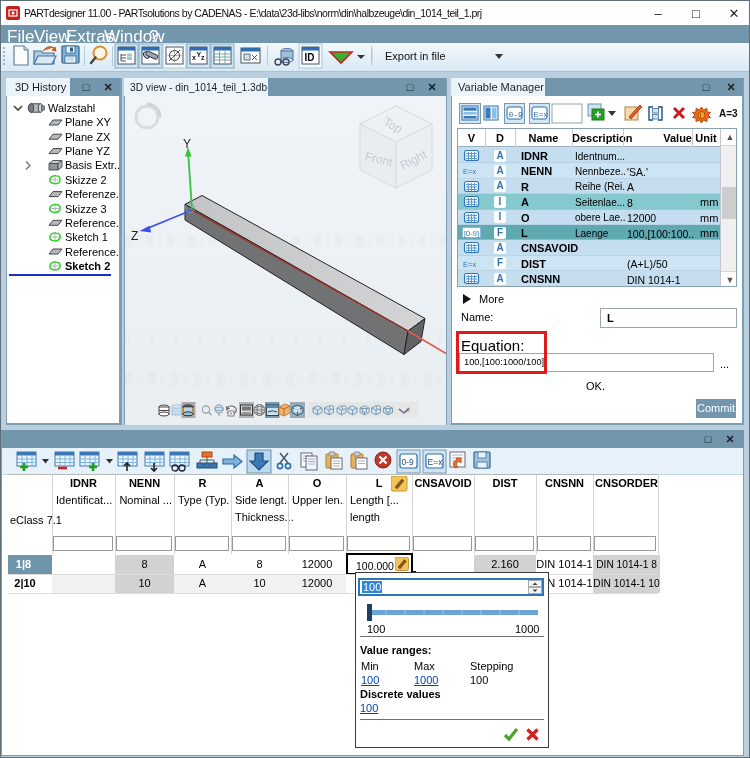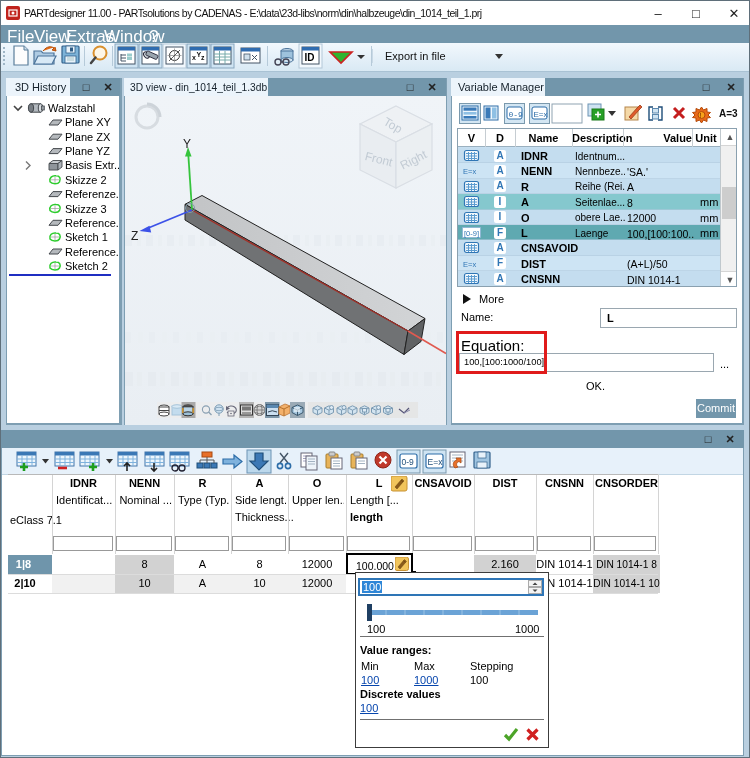--- a/index.html
+++ b/index.html
@@ -279,21 +279,21 @@
       </div>
     <div class="trow" style="top:119.8px;">
         <span class="txt" style="left:58px;">Reference...</span>
       </div>
     <div class="trow" style="top:134.2px;">
         <span class="txt" style="left:58px;">Sketch 1</span>
       </div>
     <div class="trow" style="top:148.5px;">
         <span class="txt" style="left:58px;">Reference...</span>
       </div>
-    <div class="trow" style="top:162.9px;">
+    <div class="trow" style="top:162.9px;font-weight:bold;">
         <span class="txt" style="left:58px;">Sketch 2</span>
       </div>
     <div class="abs" style="left:2px;top:178px;width:102px;height:2px;background:#1f2ec2;"></div>
   </div>
 </div>
 
 <div class="panel" id="view3d" style="left:124px;top:78px;width:323px;height:347px;border-right-width:2px;border-bottom-width:2px;padding-left:44px;">
   <div class="ptitle">
     <div class="ptab" style="width:144px;font-size:10.2px;padding-top:4px;padding-left:6px;">3D view - din_1014_teil_1.3db</div>
     <div class="pbtn" style="right:30px;">□</div>
@@ -874,21 +874,21 @@
       <span class="abs" style="left:117px;top:46px;white-space:nowrap;width:53px;overflow:hidden;text-align:right;">Nominal ...</span>
       <span class="abs" style="left:172px;top:29px;width:57px;text-align:center;font-weight:bold;">R</span>
       <span class="abs" style="left:176px;top:46px;white-space:nowrap;width:51px;overflow:hidden;">Type (Typ...</span>
       <span class="abs" style="left:229px;top:29px;width:57px;text-align:center;font-weight:bold;">A</span>
       <span class="abs" style="left:233px;top:46px;white-space:nowrap;width:51px;overflow:hidden;">Side lengt...</span>
       <span class="abs" style="left:233px;top:63px;white-space:nowrap;">Thickness...</span>
       <span class="abs" style="left:286px;top:29px;width:58px;text-align:center;font-weight:bold;">O</span>
       <span class="abs" style="left:290px;top:46px;white-space:nowrap;width:52px;overflow:hidden;">Upper len...</span>
       <span class="abs" style="left:344px;top:29px;width:66px;text-align:center;font-weight:bold;">L</span>
       <span class="abs" style="left:348px;top:46px;white-space:nowrap;width:60px;overflow:hidden;">Length [...</span>
-      <span class="abs" style="left:348px;top:63px;white-space:nowrap;font-weight:bold;">length</span>
+      <span class="abs" style="left:348px;top:63px;white-space:nowrap;">length</span>
       <span class="abs" style="left:410px;top:29px;width:62px;text-align:center;font-weight:bold;">CNSAVOID</span>
       <span class="abs" style="left:472px;top:29px;width:62px;text-align:center;font-weight:bold;">DIST</span>
       <span class="abs" style="left:534px;top:29px;width:57px;text-align:center;font-weight:bold;">CNSNN</span>
       <span class="abs" style="left:591px;top:29px;width:67px;text-align:center;font-weight:bold;">CNSORDER</span>
       <span class="abs" style="left:8px;top:66px;">eClass 7.1</span>
       <span class="abs" style="left:50px;top:26px;width:1px;height:80px;background:#d4d4d4;"></span>
       <span class="abs" style="left:113px;top:26px;width:1px;height:80px;background:#d4d4d4;"></span>
       <span class="abs" style="left:172px;top:26px;width:1px;height:80px;background:#d4d4d4;"></span>
       <span class="abs" style="left:229px;top:26px;width:1px;height:80px;background:#d4d4d4;"></span>
       <span class="abs" style="left:286px;top:26px;width:1px;height:80px;background:#d4d4d4;"></span>

